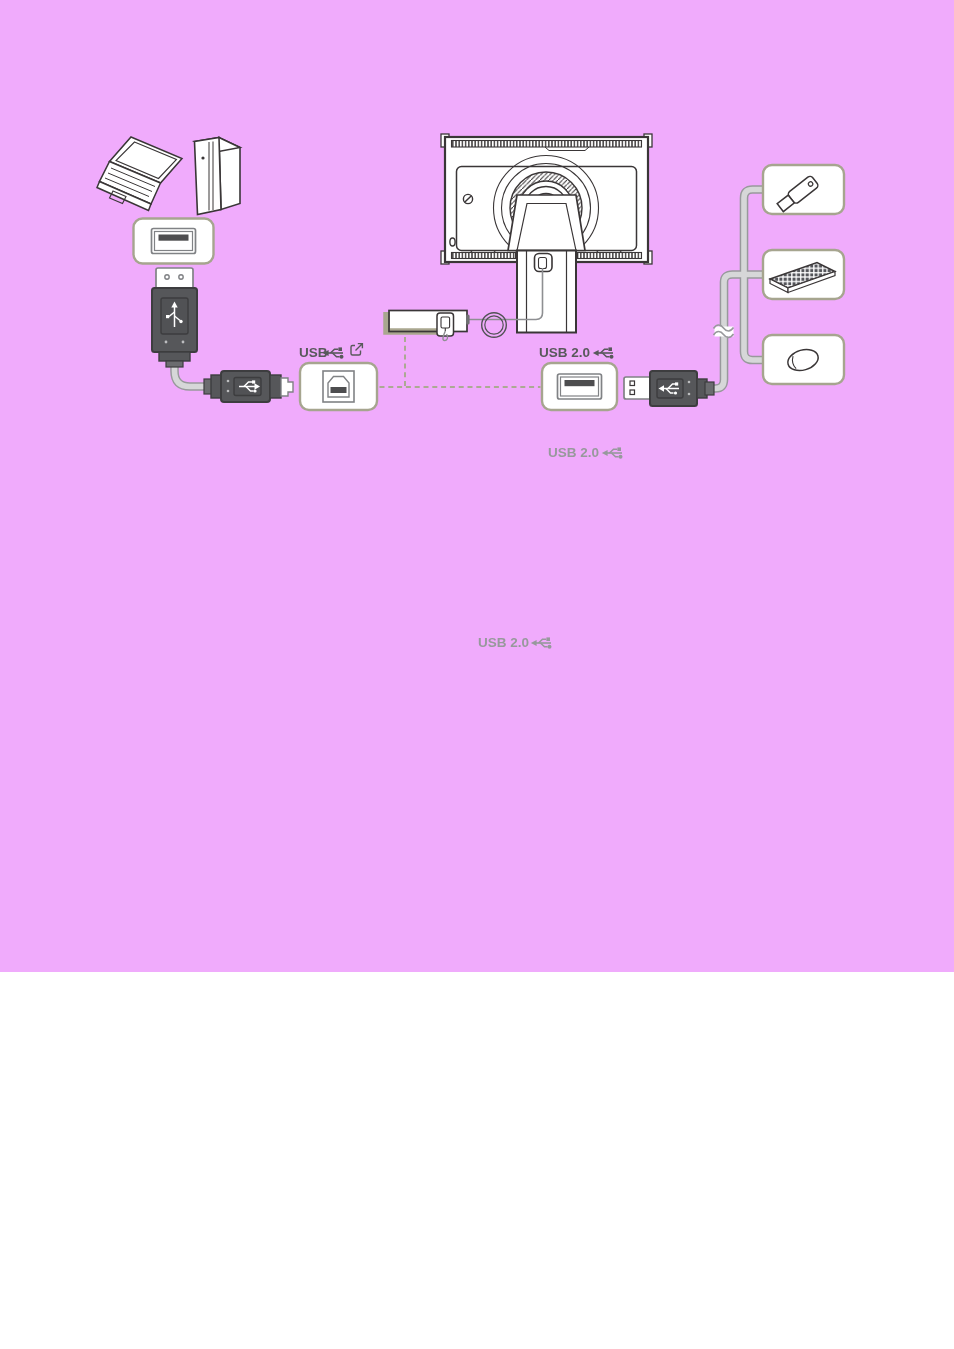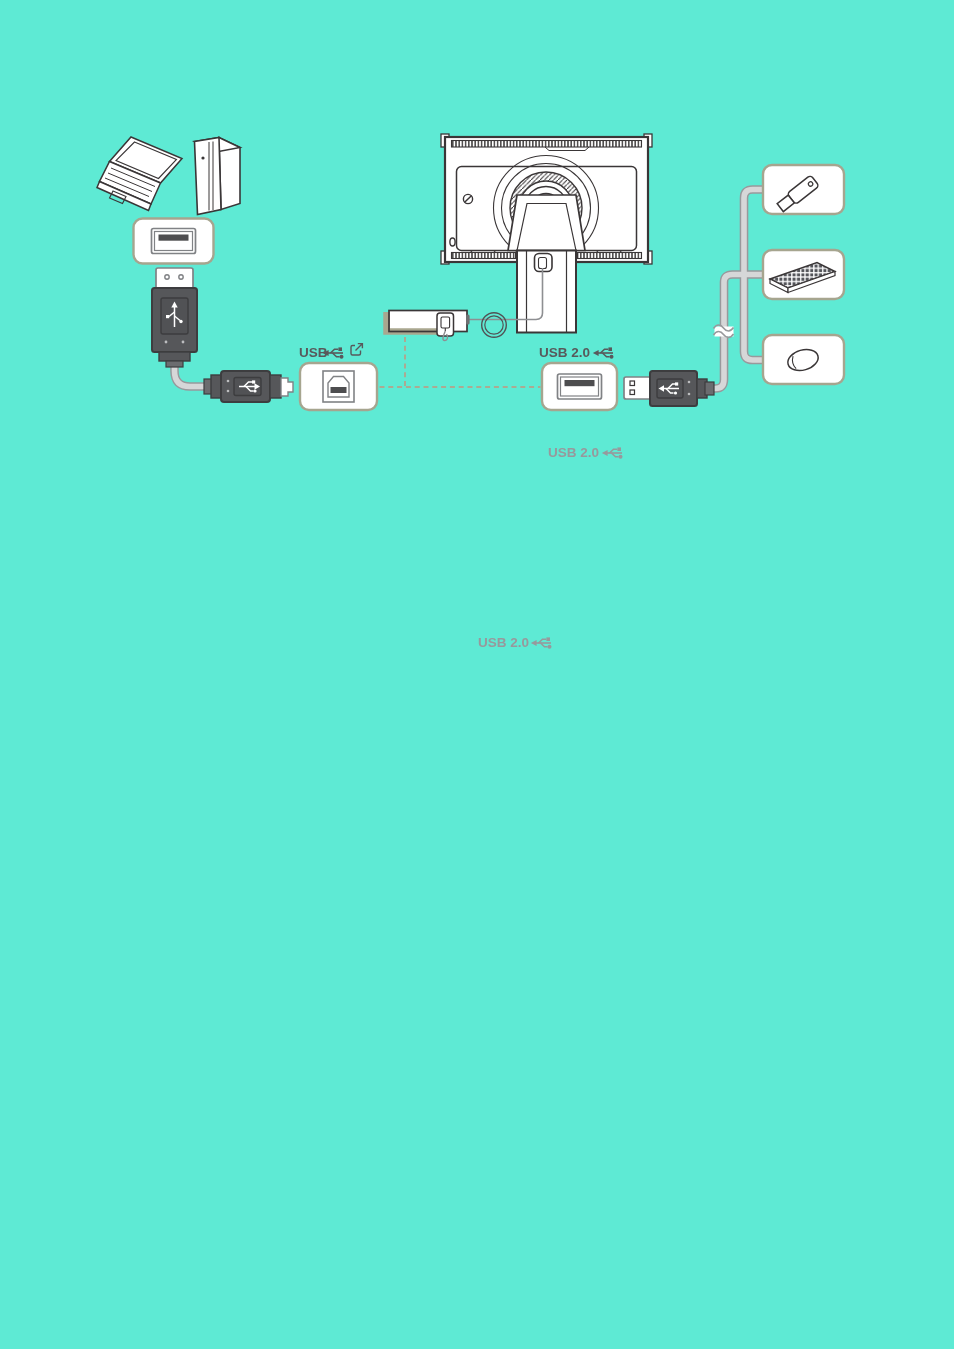--- a/index.html
+++ b/index.html
@@ -1,17 +1,17 @@
 <!DOCTYPE html>
 <html><head>
 <meta charset="utf-8">
 <style>
   html,body{margin:0;padding:0;background:#ffffff;}
   .canvas{
-    position:relative;width:954px;height:1349px;background:#5eead4;
+    position:relative;width:954px;height:972px;background:#f0abfc;
     font-family:"Liberation Sans",sans-serif;overflow:hidden;text-decoration:underline;
   }
   svg{position:absolute;left:0;top:0;}
   .olive-box{fill:#ffffff;stroke:#A6A58F;stroke-width:2.4;}
   .m{stroke:#3A3637;fill:#ffffff;}
   .ml{stroke:#3A3637;fill:none;}
   .dash{stroke:#ABAA92;stroke-width:2;stroke-dasharray:5 3.8;fill:none;}
   .tube-o{stroke:#98999C;stroke-width:8.6;fill:none;}
   .tube-i{stroke:#D6D7D8;stroke-width:5.6;fill:none;}
   .wire{stroke:#8E8F92;stroke-width:1.6;fill:none;}

